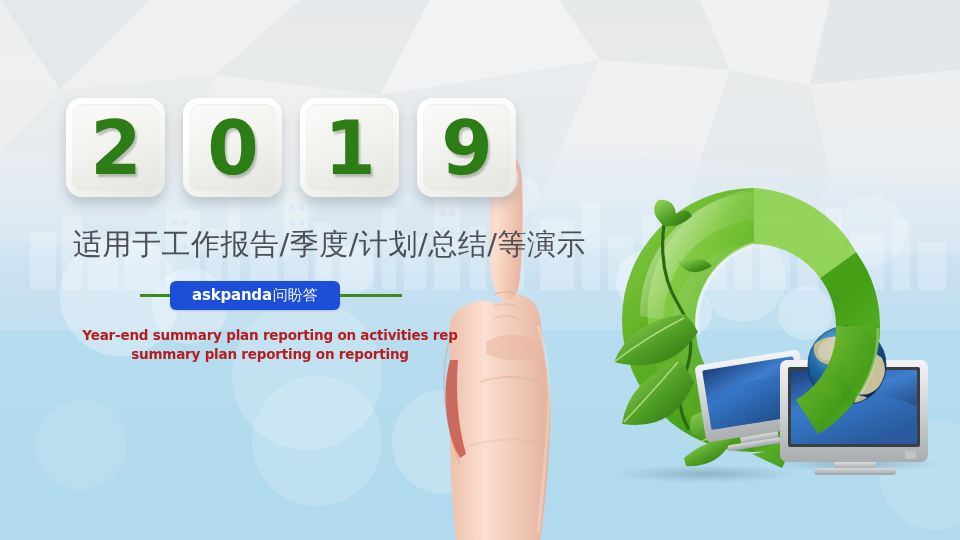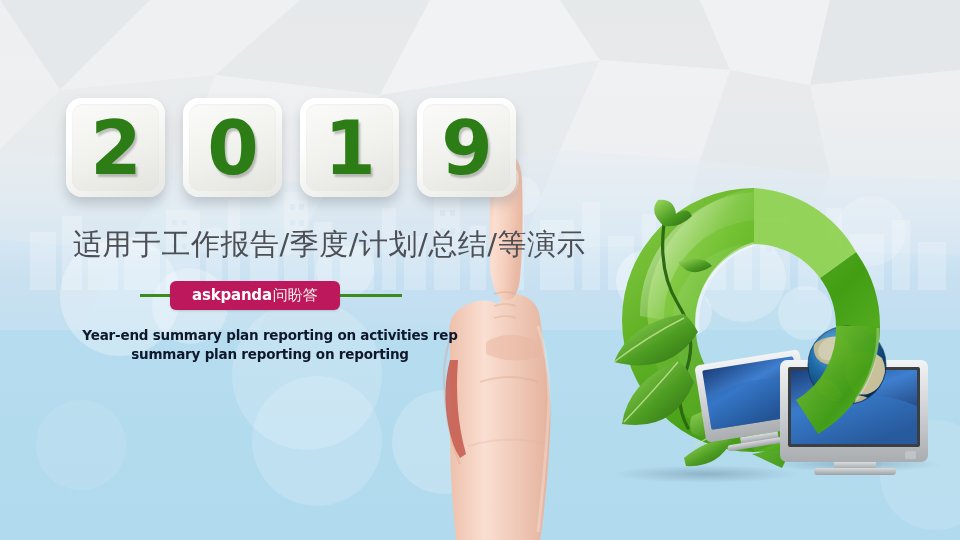--- a/index.html
+++ b/index.html
@@ -115,21 +115,21 @@
     height: 3px;
     background: #3d8b1a;
     flex: 0 0 30px;
   }
   .banner-rule.right { flex: 0 0 62px; }
   .banner {
     flex: 0 0 auto;
     height: 29px;
     padding: 0 22px;
     border-radius: 6px;
-    background: #be185d;
+    background: #1d4ed8;
     display: flex;
     align-items: center;
     justify-content: center;
     box-shadow: 0 1px 2px rgba(0,0,0,.15);
   }
   .banner .en {
     font-family: "DejaVu Sans", sans-serif;
     font-weight: bold;
     font-size: 15px;
     color: #ffffff;
@@ -146,21 +146,21 @@
   .en-sub {
     position: absolute;
     left: 60px;
     top: 326px;
     width: 420px;
     text-align: center;
     font-family: "DejaVu Sans", sans-serif;
     font-weight: bold;
     font-size: 13.5px;
     line-height: 1.42;
-    color: #0f172a;
+    color: #b91c1c;
     letter-spacing: -.2px;
   }
 
   
   .ring-wrap {
     position: absolute;
     left: 556px;
     top: 168px;
     width: 404px;
     height: 330px;

